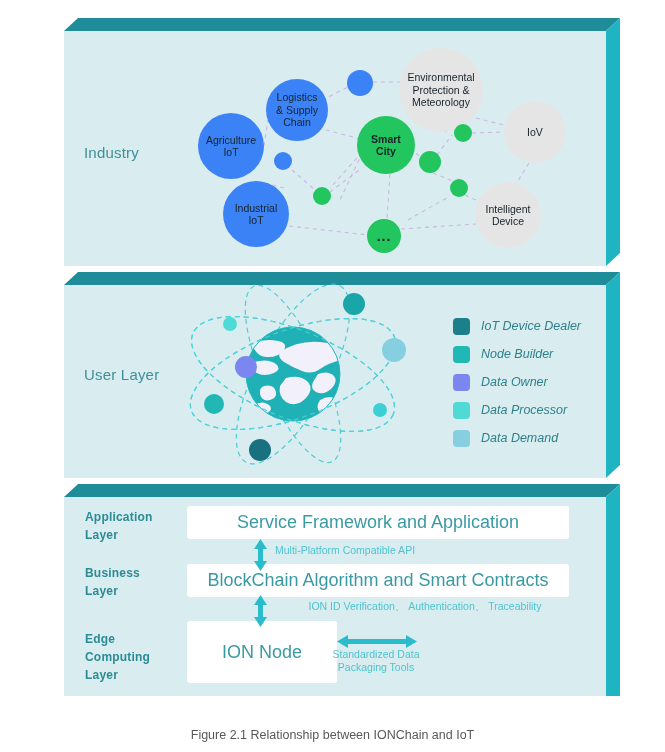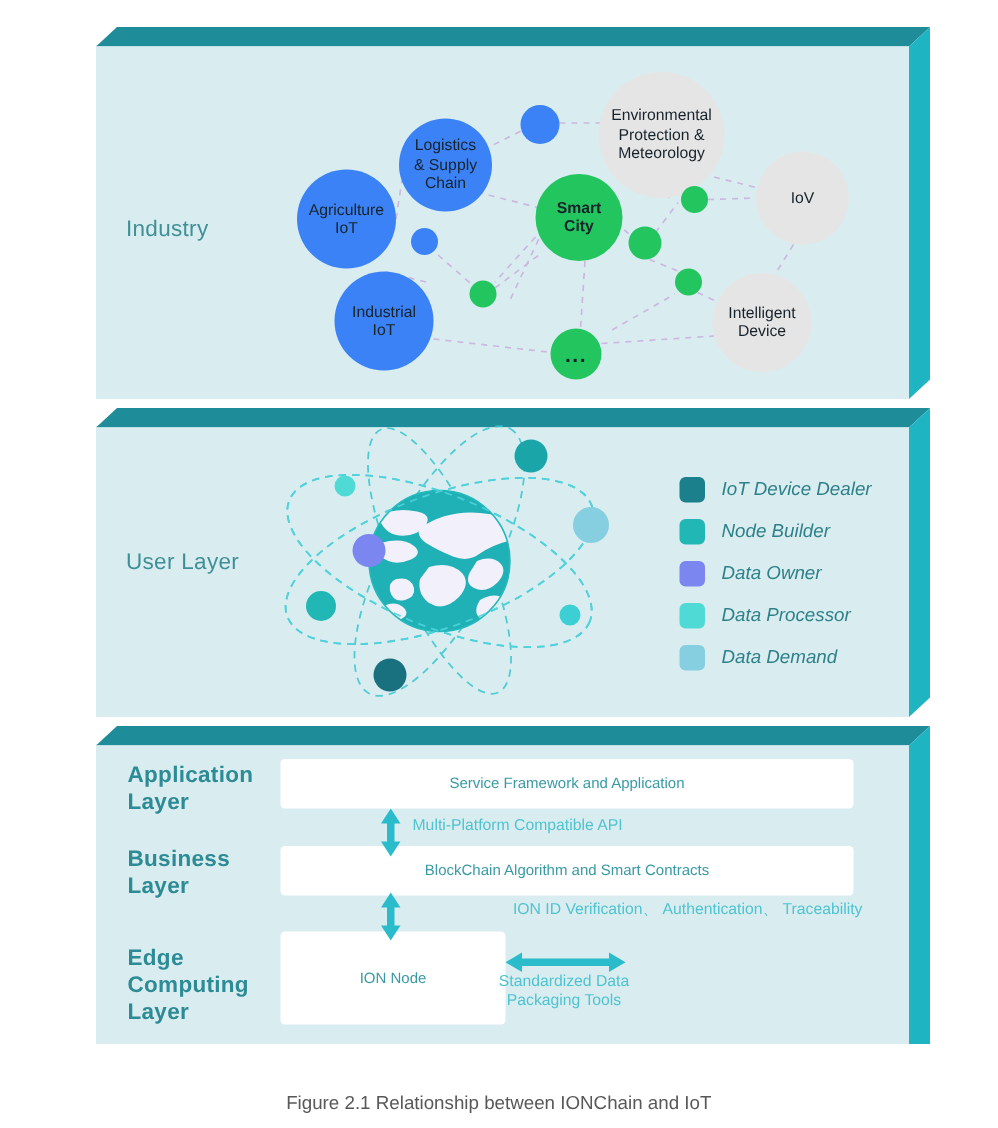--- a/index.html
+++ b/index.html
@@ -27,21 +27,21 @@
     clip-path:polygon(0 13px, 100% 0, 100% calc(100% - 13px), 0 100%);
   }
   .panel.flat .side{clip-path:polygon(0 13px, 100% 0, 100% 100%, 0 100%);}
   .panel.flat .face{bottom:0;}
 
   
   .row-label{
     position:absolute;color:#3f8f96;font-size:15px;line-height:19px;
     letter-spacing:.2px;
   }
-  .row-label.strong{color:#2c8b94;font-weight:bold;font-size:15px;line-height:18px;}
+  .row-label.strong{color:#2c8b94;font-weight:bold;font-size:12px;line-height:18px;}
 
   
   .bubbles{position:absolute;left:0;top:0;width:100%;height:100%;}
   .bubble{
     position:absolute;border-radius:50%;
     display:flex;align-items:center;justify-content:center;text-align:center;
     color:#17232b;font-size:10.5px;line-height:12.5px;
     box-sizing:border-box;white-space:pre-line;
   }
   .bubble.lite{background:#3b82f6;}
@@ -52,21 +52,21 @@
   
   .legend{position:absolute;}
   .legend-row{display:flex;align-items:center;height:28px;}
   .swatch{width:17px;height:17px;border-radius:4px;margin-right:11px;}
   .legend-text{color:#2e8089;font-size:12.5px;font-style:italic;}
 
   
   .wbox{
     position:absolute;background:#ffffff;border-radius:3px;
     display:flex;align-items:center;justify-content:center;text-align:center;
-    color:#3a9aa4;font-size:10px;line-height:15px;white-space:pre-line;
+    color:#3a9aa4;font-size:18px;line-height:15px;white-space:pre-line;
   }
   .arrow-label{
     position:absolute;color:#4fc3cf;font-size:10.5px;line-height:13px;
     text-align:center;white-space:pre-line;
   }
   .caption{
     position:absolute;left:0;top:728px;width:665px;text-align:center;
     color:#585858;font-size:12.5px;
   }
   svg{display:block;overflow:visible;}
@@ -245,18 +245,18 @@
 
       <g>
         <rect x="344" y="639" width="66" height="5"></rect>
         <polygon points="337,641.5 348,635 348,648"></polygon>
         <polygon points="417,641.5 406,635 406,648"></polygon>
       </g>
     </g>
   </svg>
 
   <div class="arrow-label" style="left:275px;top:544px;width:260px;text-align:left;">Multi-Platform Compatible API</div>
-  <div class="arrow-label" style="left:275px;top:600px;width:300px;text-align:right;">ION ID Verification、 Authentication、 Traceability</div>
+  <div class="arrow-label" style="left:275px;top:600px;width:300px;text-align:center;">ION ID Verification、 Authentication、 Traceability</div>
   <div class="arrow-label" style="left:330px;top:648px;width:92px;">Standardized Data
 Packaging Tools</div>
 
   <div class="caption">Figure 2.1    Relationship between IONChain and IoT</div>
 </div>
 
 </body></html>

